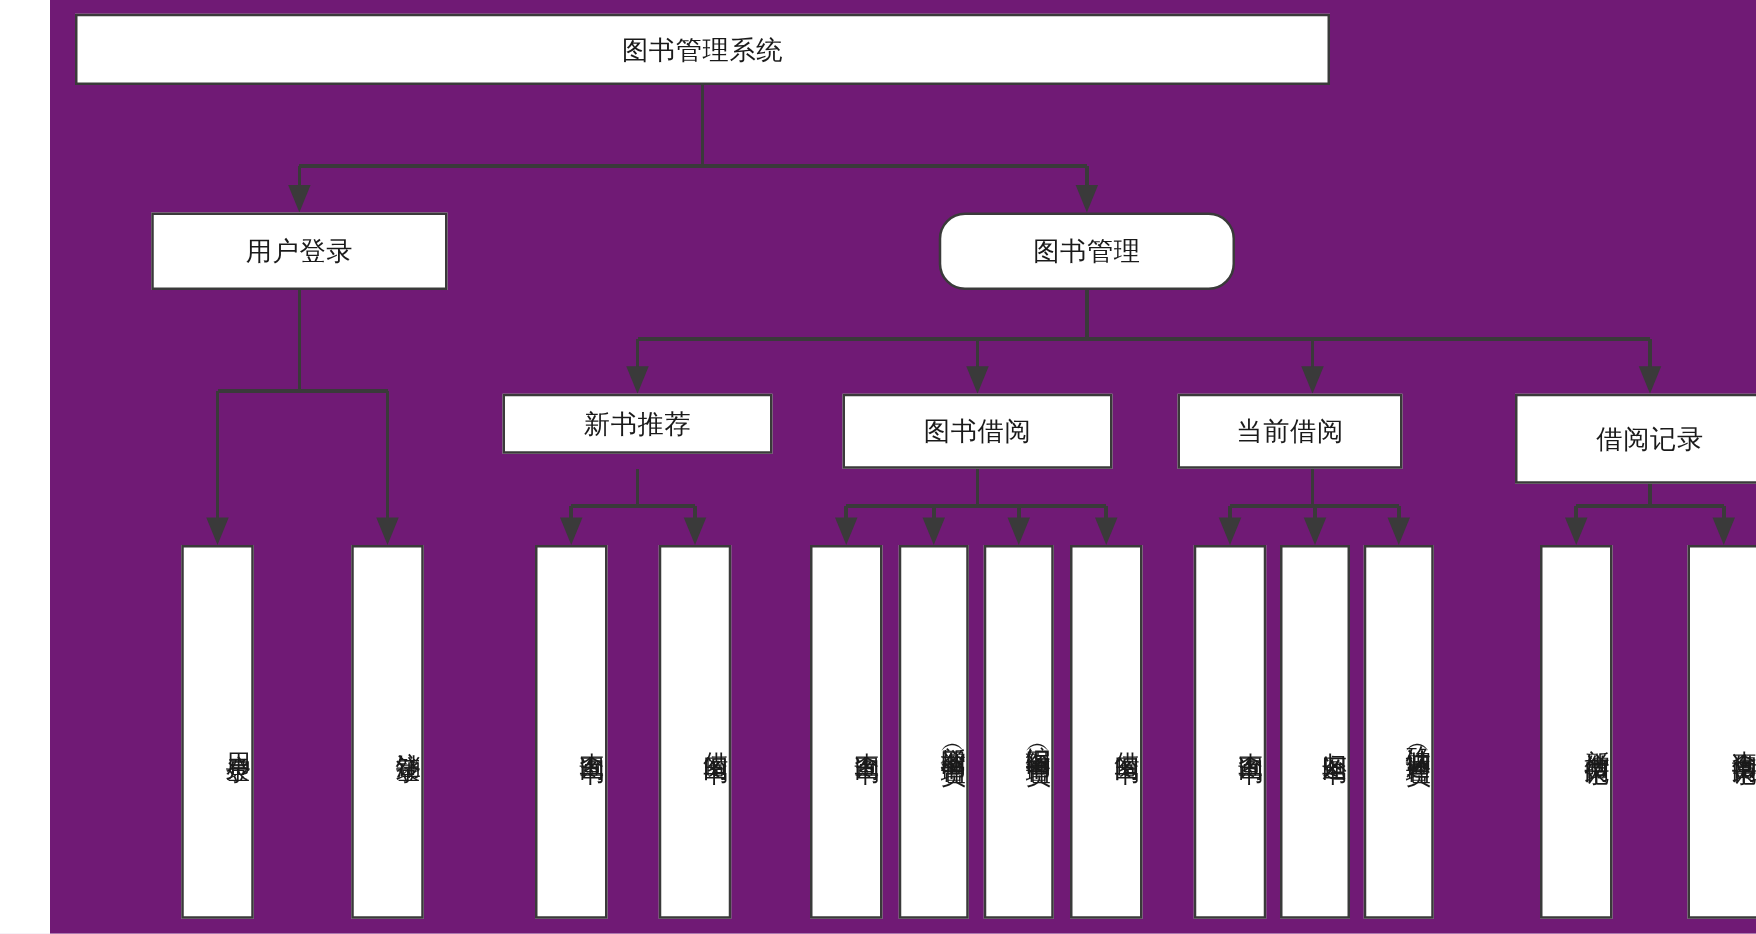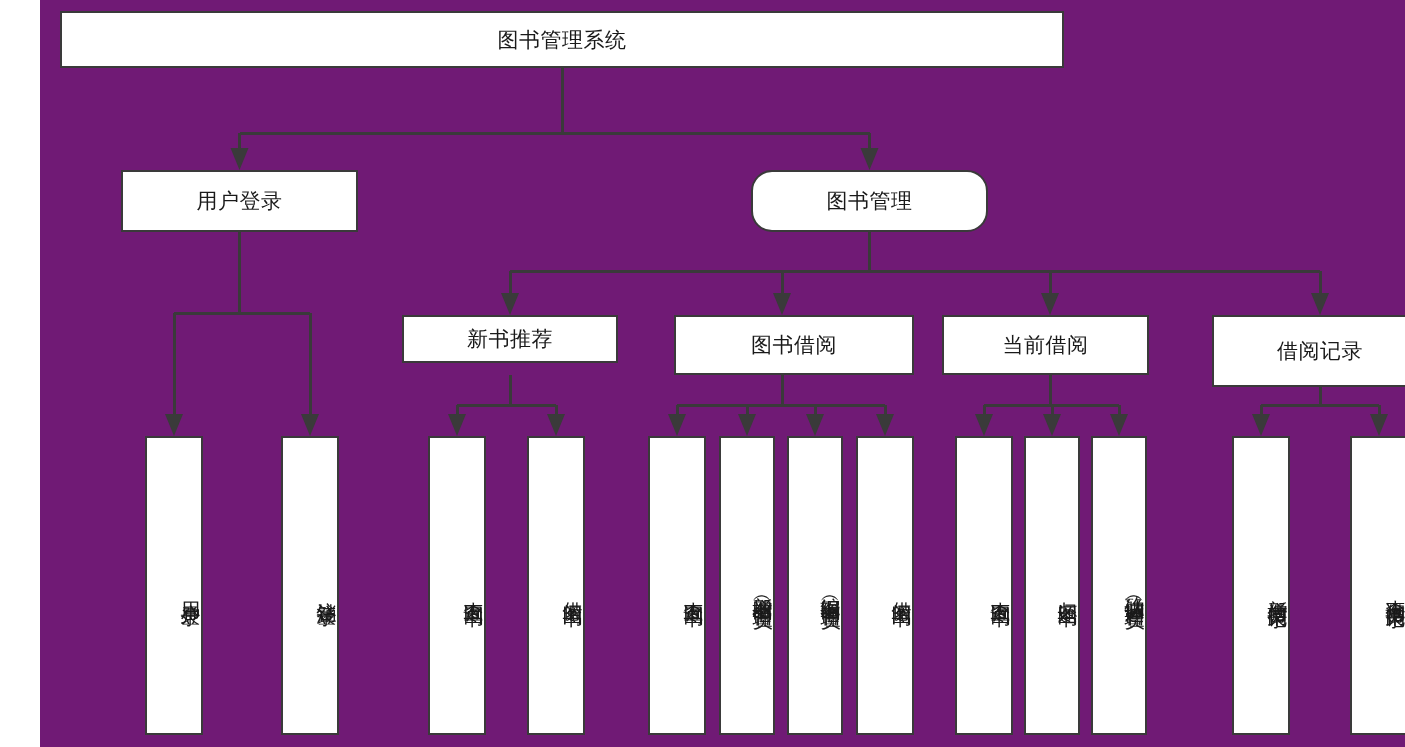--- a/index.html
+++ b/index.html
@@ -128,24 +128,24 @@
       </div>
       <div class="node horiz" style="left: 81px; top: 170px; width: 237px; height: 62px;">
         <span>用户登录</span>
       </div>
       <div class="node horiz" style="left: 711px; top: 170px; width: 237px; height: 62px; border-radius: 21px;">
         <span>图书管理</span>
       </div>
       <div class="node horiz" style="left: 362px; top: 315px; width: 216px; height: 48px;">
         <span>新书推荐</span>
       </div>
-      <div class="node horiz" style="left: 634px; top: 315px; width: 240px; height: 60px;">
+      <div class="node horiz" style="left: 634px; top: 315px; width: 216px; height: 60px;">
         <span>图书借阅</span>
       </div>
-      <div class="node horiz" style="left: 902px; top: 315px; width: 207px; height: 60px;">
+      <div class="node horiz" style="left: 902px; top: 315px; width: 180px; height: 60px;">
         <span>当前借阅</span>
       </div>
       <div class="node horiz" style="left: 1172px; top: 315px; width: 216px; height: 72px;">
         <span>借阅记录</span>
       </div>
       <div class="node vert" style="left: 105px; top: 436px; width: 58px; height: 299px;">
         <span>用户登录</span>
       </div>
       <div class="node vert" style="left: 241px; top: 436px; width: 58px; height: 299px;">
         <span>注销登录</span>

